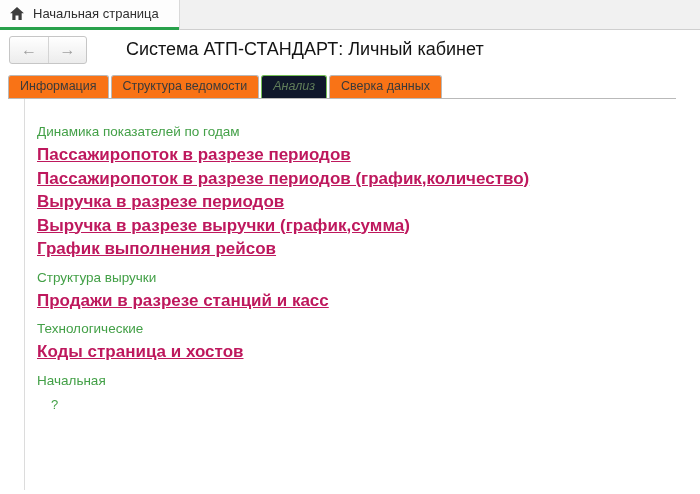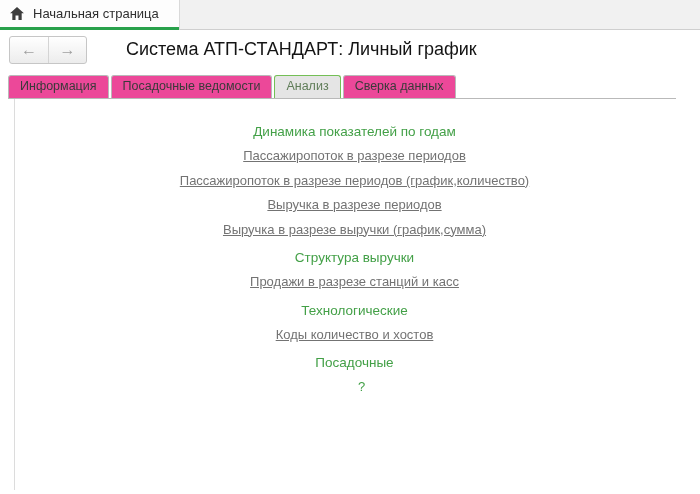--- a/index.html
+++ b/index.html
@@ -50,47 +50,47 @@
   
   .tabstrip {
     margin-left: 8px; width: 668px; height: 26px;
     display: flex; align-items: flex-end;
     border-bottom: 1px solid #b9b9b9;
   }
   .tab {
     height: 23px; line-height: 21px;
     padding: 0 11px; margin-right: 2px;
     font-size: 12.5px; color: #3a3a3a; white-space: nowrap;
-    background: #ec4899;
+    background: #f97316;
     border: 1px solid #b9b9b9; border-bottom: none;
     border-radius: 3px 3px 0 0;
     cursor: pointer;
   }
   .tab.active {
-    background: #e5e5e5;
+    background: #0f172a;
     border-color: #74bf56;
     color: #607d59;
+    font-style: italic;
   }
 
   
   .panel {
-    margin-left: 14px; width: 668px; height: 391px;
+    margin-left: 24px; width: 668px; height: 391px;
     border-left: 1px solid #dcdcdc;
     padding: 16px 0 0 12px;
-    text-align: center;
   }
   .section-heading {
     font-size: 13.5px; font-weight: 400;
     color: #43a047;
     line-height: 23px; margin: 5px 0 0 0;
   }
   .link-row { line-height: 23.5px; }
   .report-link {
-    font-size: 13px; color: #737373;
-    text-decoration: underline; cursor: pointer;
+    font-size: 17px; color: #be185d;
+    text-decoration: underline; cursor: pointer; font-weight: bold;
   }
   .help-link {
     font-size: 13px; color: #43a047;
     margin-left: 14px; cursor: pointer; text-decoration: none;
   }
 </style>
 </head>
 <body>
 
 <div class="topbar">
@@ -107,26 +107,26 @@
 
 <div class="navrow">
   <div class="nav-group">
     <div class="nav-btn">
       <span>←</span>
     </div>
     <div class="nav-btn">
       <span>→</span>
     </div>
   </div>
-  <div class="page-title">Система АТП-СТАНДАРТ: Личный график</div>
+  <div class="page-title">Система АТП-СТАНДАРТ: Личный кабинет</div>
 </div>
 
 <div class="tabstrip">
   <div class="tab">Информация</div>
-  <div class="tab">Посадочные ведомости</div>
+  <div class="tab">Структура ведомости</div>
   <div class="tab active">Анализ</div>
   <div class="tab">Сверка данных</div>
 
 </div>
 
 <div class="panel">
 
   <div class="section-heading">Динамика показателей по годам</div>
   <div class="link-row">
     <a class="report-link">Пассажиропоток в разрезе периодов</a>
@@ -134,30 +134,33 @@
   <div class="link-row">
     <a class="report-link">Пассажиропоток в разрезе периодов (график,количество)</a>
   </div>
   <div class="link-row">
     <a class="report-link">Выручка в разрезе периодов</a>
   </div>
   <div class="link-row">
     <a class="report-link">Выручка в разрезе выручки (график,сумма)</a>
   </div>
 
+  <div class="link-row">
+    <a class="report-link">График выполнения рейсов</a>
+  </div>
 
   <div class="section-heading">Структура выручки</div>
   <div class="link-row">
     <a class="report-link">Продажи в разрезе станций и касс</a>
   </div>
 
   <div class="section-heading">Технологические</div>
   <div class="link-row">
-    <a class="report-link">Коды количество и хостов</a>
+    <a class="report-link">Коды страница и хостов</a>
   </div>
 
-  <div class="section-heading">Посадочные</div>
+  <div class="section-heading">Начальная</div>
   <div class="link-row">
     
     <a class="help-link">?</a>
   </div>
 
 </div>
 
 </body></html>

